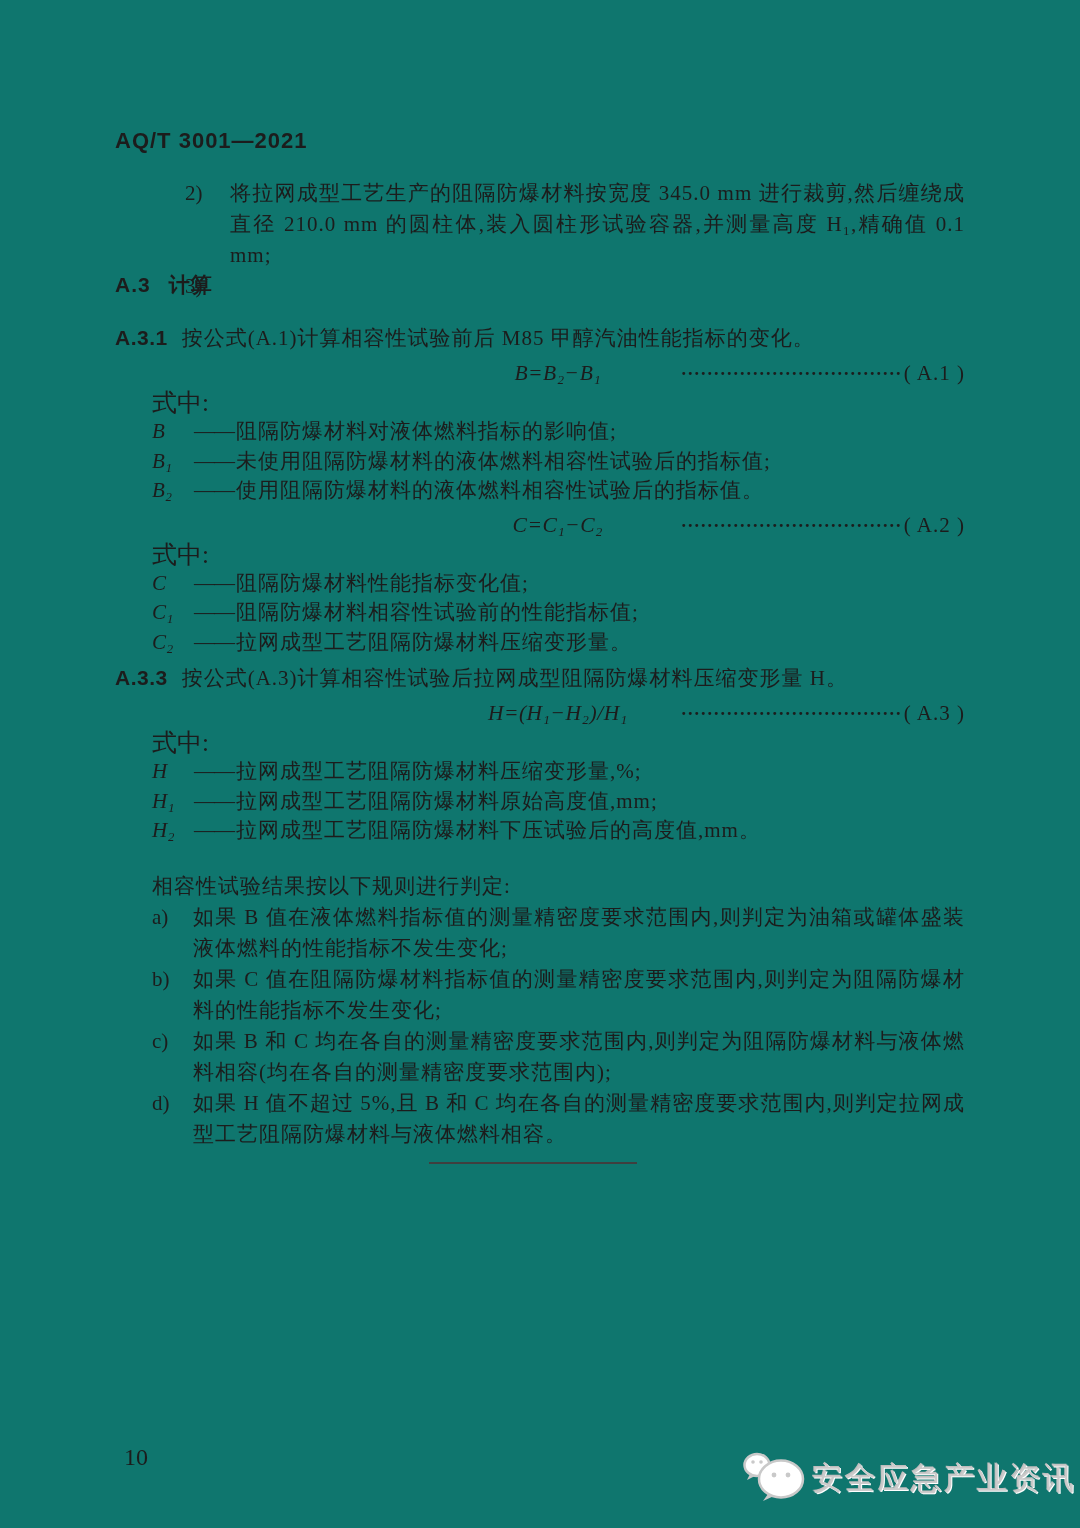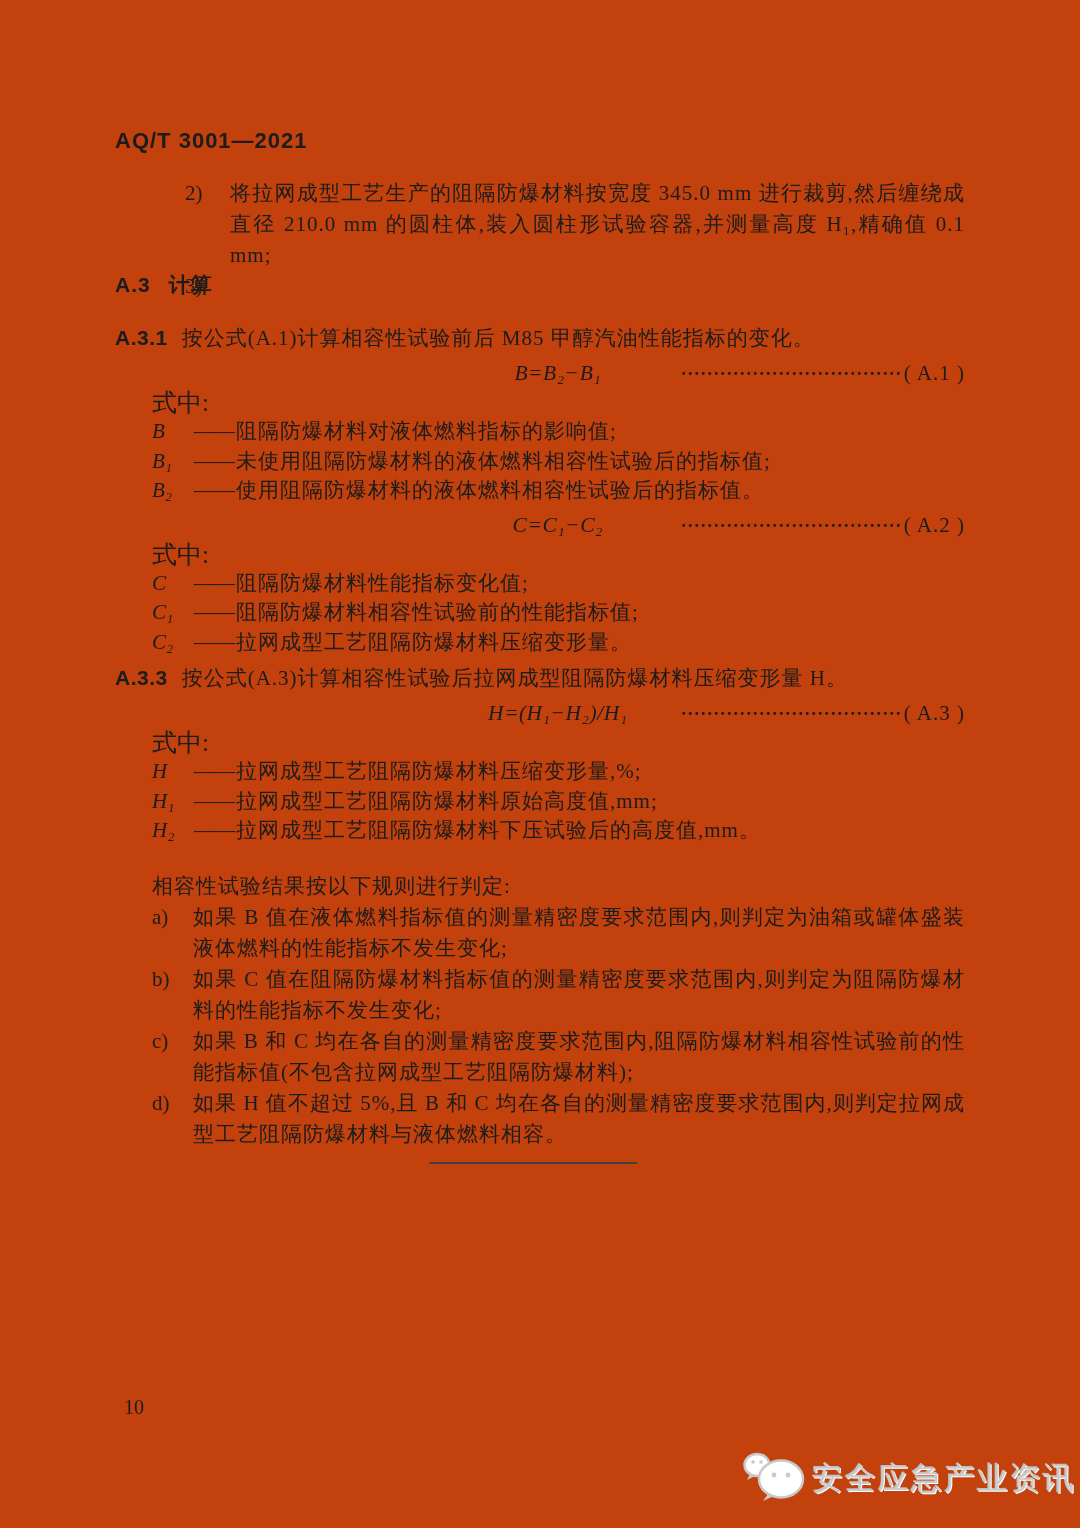--- a/index.html
+++ b/index.html
@@ -1,17 +1,17 @@
 <!DOCTYPE html>
 <html><head>
 <meta charset="utf-8">
 <style>
   html,body { margin:0; padding:0; background:#ffffff; }
   .page {
-    position:relative; width:1080px; height:1528px; background:#c2410c;
+    position:relative; width:1080px; height:1528px; background:#0f766e;
     font-family:"Liberation Serif","DejaVu Serif",serif;
     color:#1c1c1c; overflow:hidden;
   }
   .content { position:absolute; left:115px; top:128px; width:850px; }
 
   .doc-code {
     font-family:"Liberation Sans","DejaVu Sans",sans-serif;
     font-weight:bold; font-size:22px; letter-spacing:1px;
   }
 
@@ -48,21 +48,21 @@
 
   .judge-heading { margin-top:18px; }
   .judge-intro { margin-top:25px; margin-left:37px; font-size:21px; line-height:31px; letter-spacing:1px; }
   .judge-item { position:relative; padding-left:78px; font-size:21px; line-height:31px;
                 letter-spacing:1px; text-align:justify; }
   .judge-label { position:absolute; left:37px; top:0; letter-spacing:0; }
 
   .end-divider { width:208px; height:0; border-top:2px solid #3f3f3f;
                  margin:12px 0 0 314px; }
 
-  .page-number { position:absolute; left:124px; top:1396px; font-size:20px; }
+  .page-number { position:absolute; left:124px; top:1444px; font-size:24px; }
 
   .watermark { position:absolute; right:4px; top:1450px; display:flex; align-items:center;
                gap:6px; color:#c7c7c7; }
   .watermark-text {
     font-family:"Liberation Sans","DejaVu Sans",sans-serif;
     font-size:31px; letter-spacing:2px; color:#cbcbcb;
     text-shadow:1px 1px 0 #ffffff, -1px -1px 0 #bdbdbd;
   }
 </style>
 </head>
@@ -167,21 +167,21 @@
     <div class="judge-item">
       <span class="judge-label">a)</span>
       <span>如果 B 值在液体燃料指标值的测量精密度要求范围内,则判定为油箱或罐体盛装液体燃料的性能指标不发生变化;</span>
     </div>
     <div class="judge-item">
       <span class="judge-label">b)</span>
       <span>如果 C 值在阻隔防爆材料指标值的测量精密度要求范围内,则判定为阻隔防爆材料的性能指标不发生变化;</span>
     </div>
     <div class="judge-item">
       <span class="judge-label">c)</span>
-      <span>如果 B 和 C 均在各自的测量精密度要求范围内,阻隔防爆材料相容性试验前的性能指标值(不包含拉网成型工艺阻隔防爆材料);</span>
+      <span>如果 B 和 C 均在各自的测量精密度要求范围内,则判定为阻隔防爆材料与液体燃料相容(均在各自的测量精密度要求范围内);</span>
     </div>
     <div class="judge-item">
       <span class="judge-label">d)</span>
       <span>如果 H 值不超过 5%,且 B 和 C 均在各自的测量精密度要求范围内,则判定拉网成型工艺阻隔防爆材料与液体燃料相容。</span>
     </div>
 
     <div class="end-divider"></div>
   </div>
 
   <div class="page-number">10</div>

